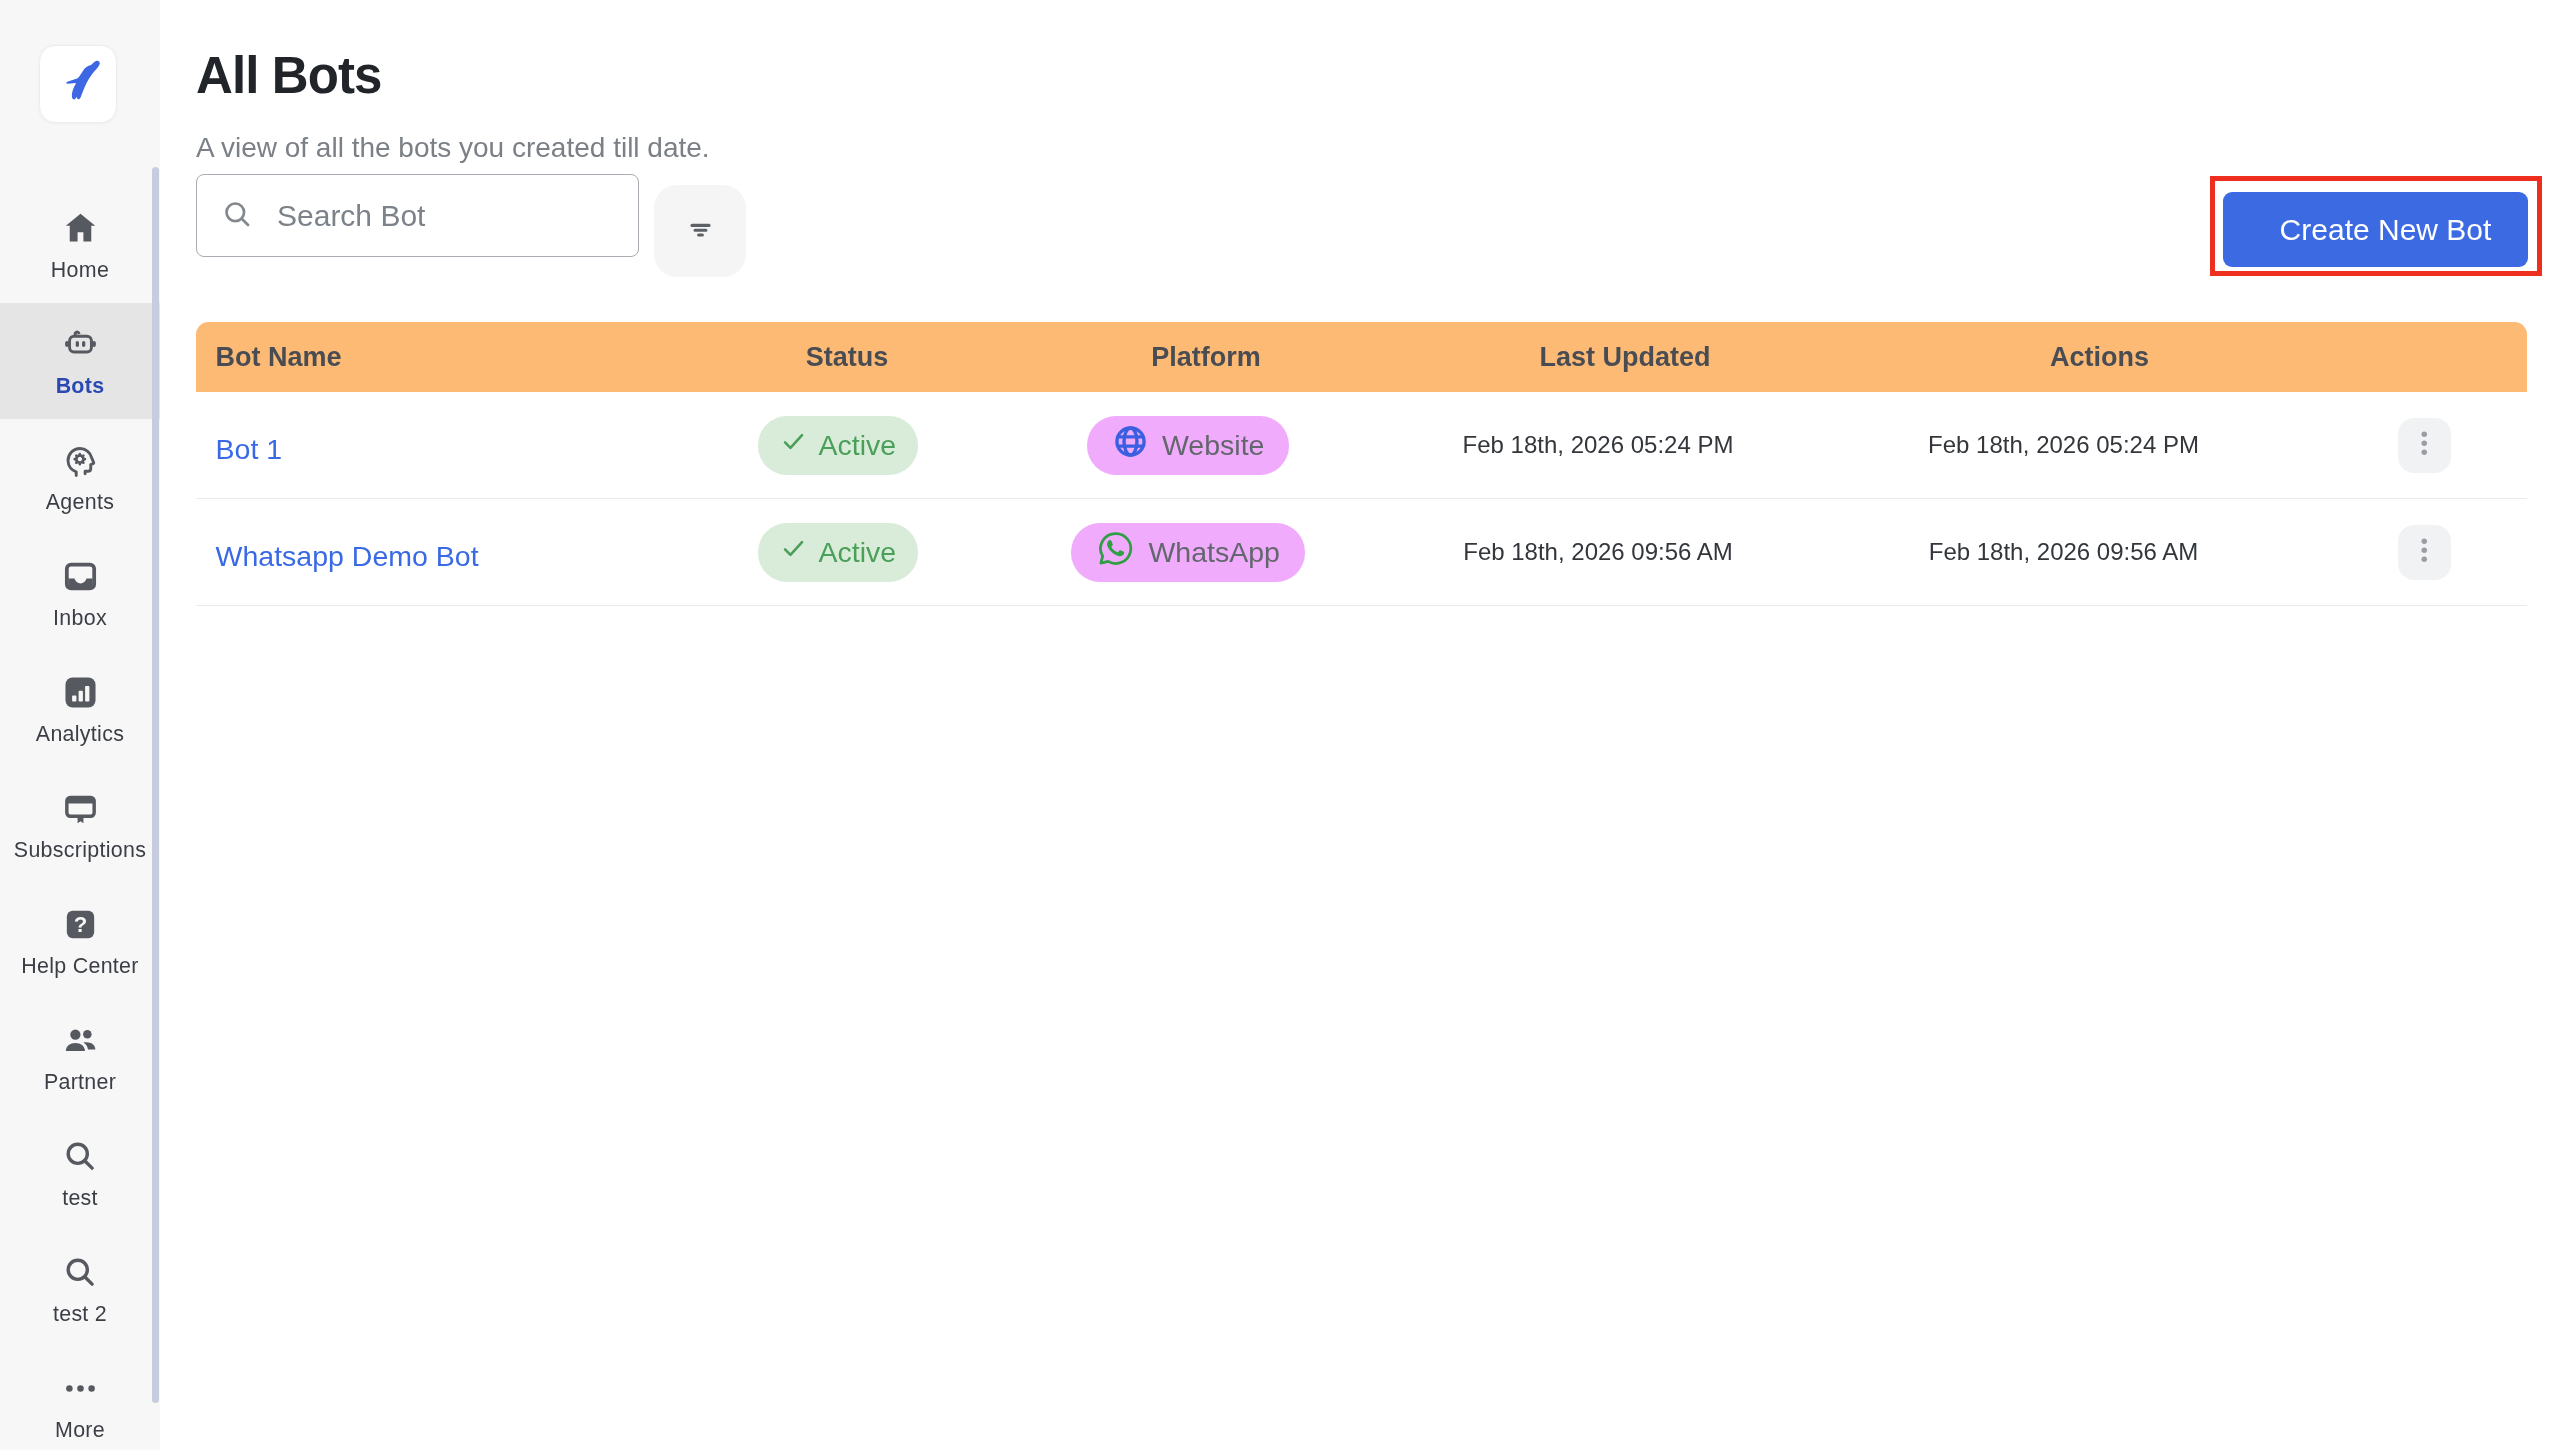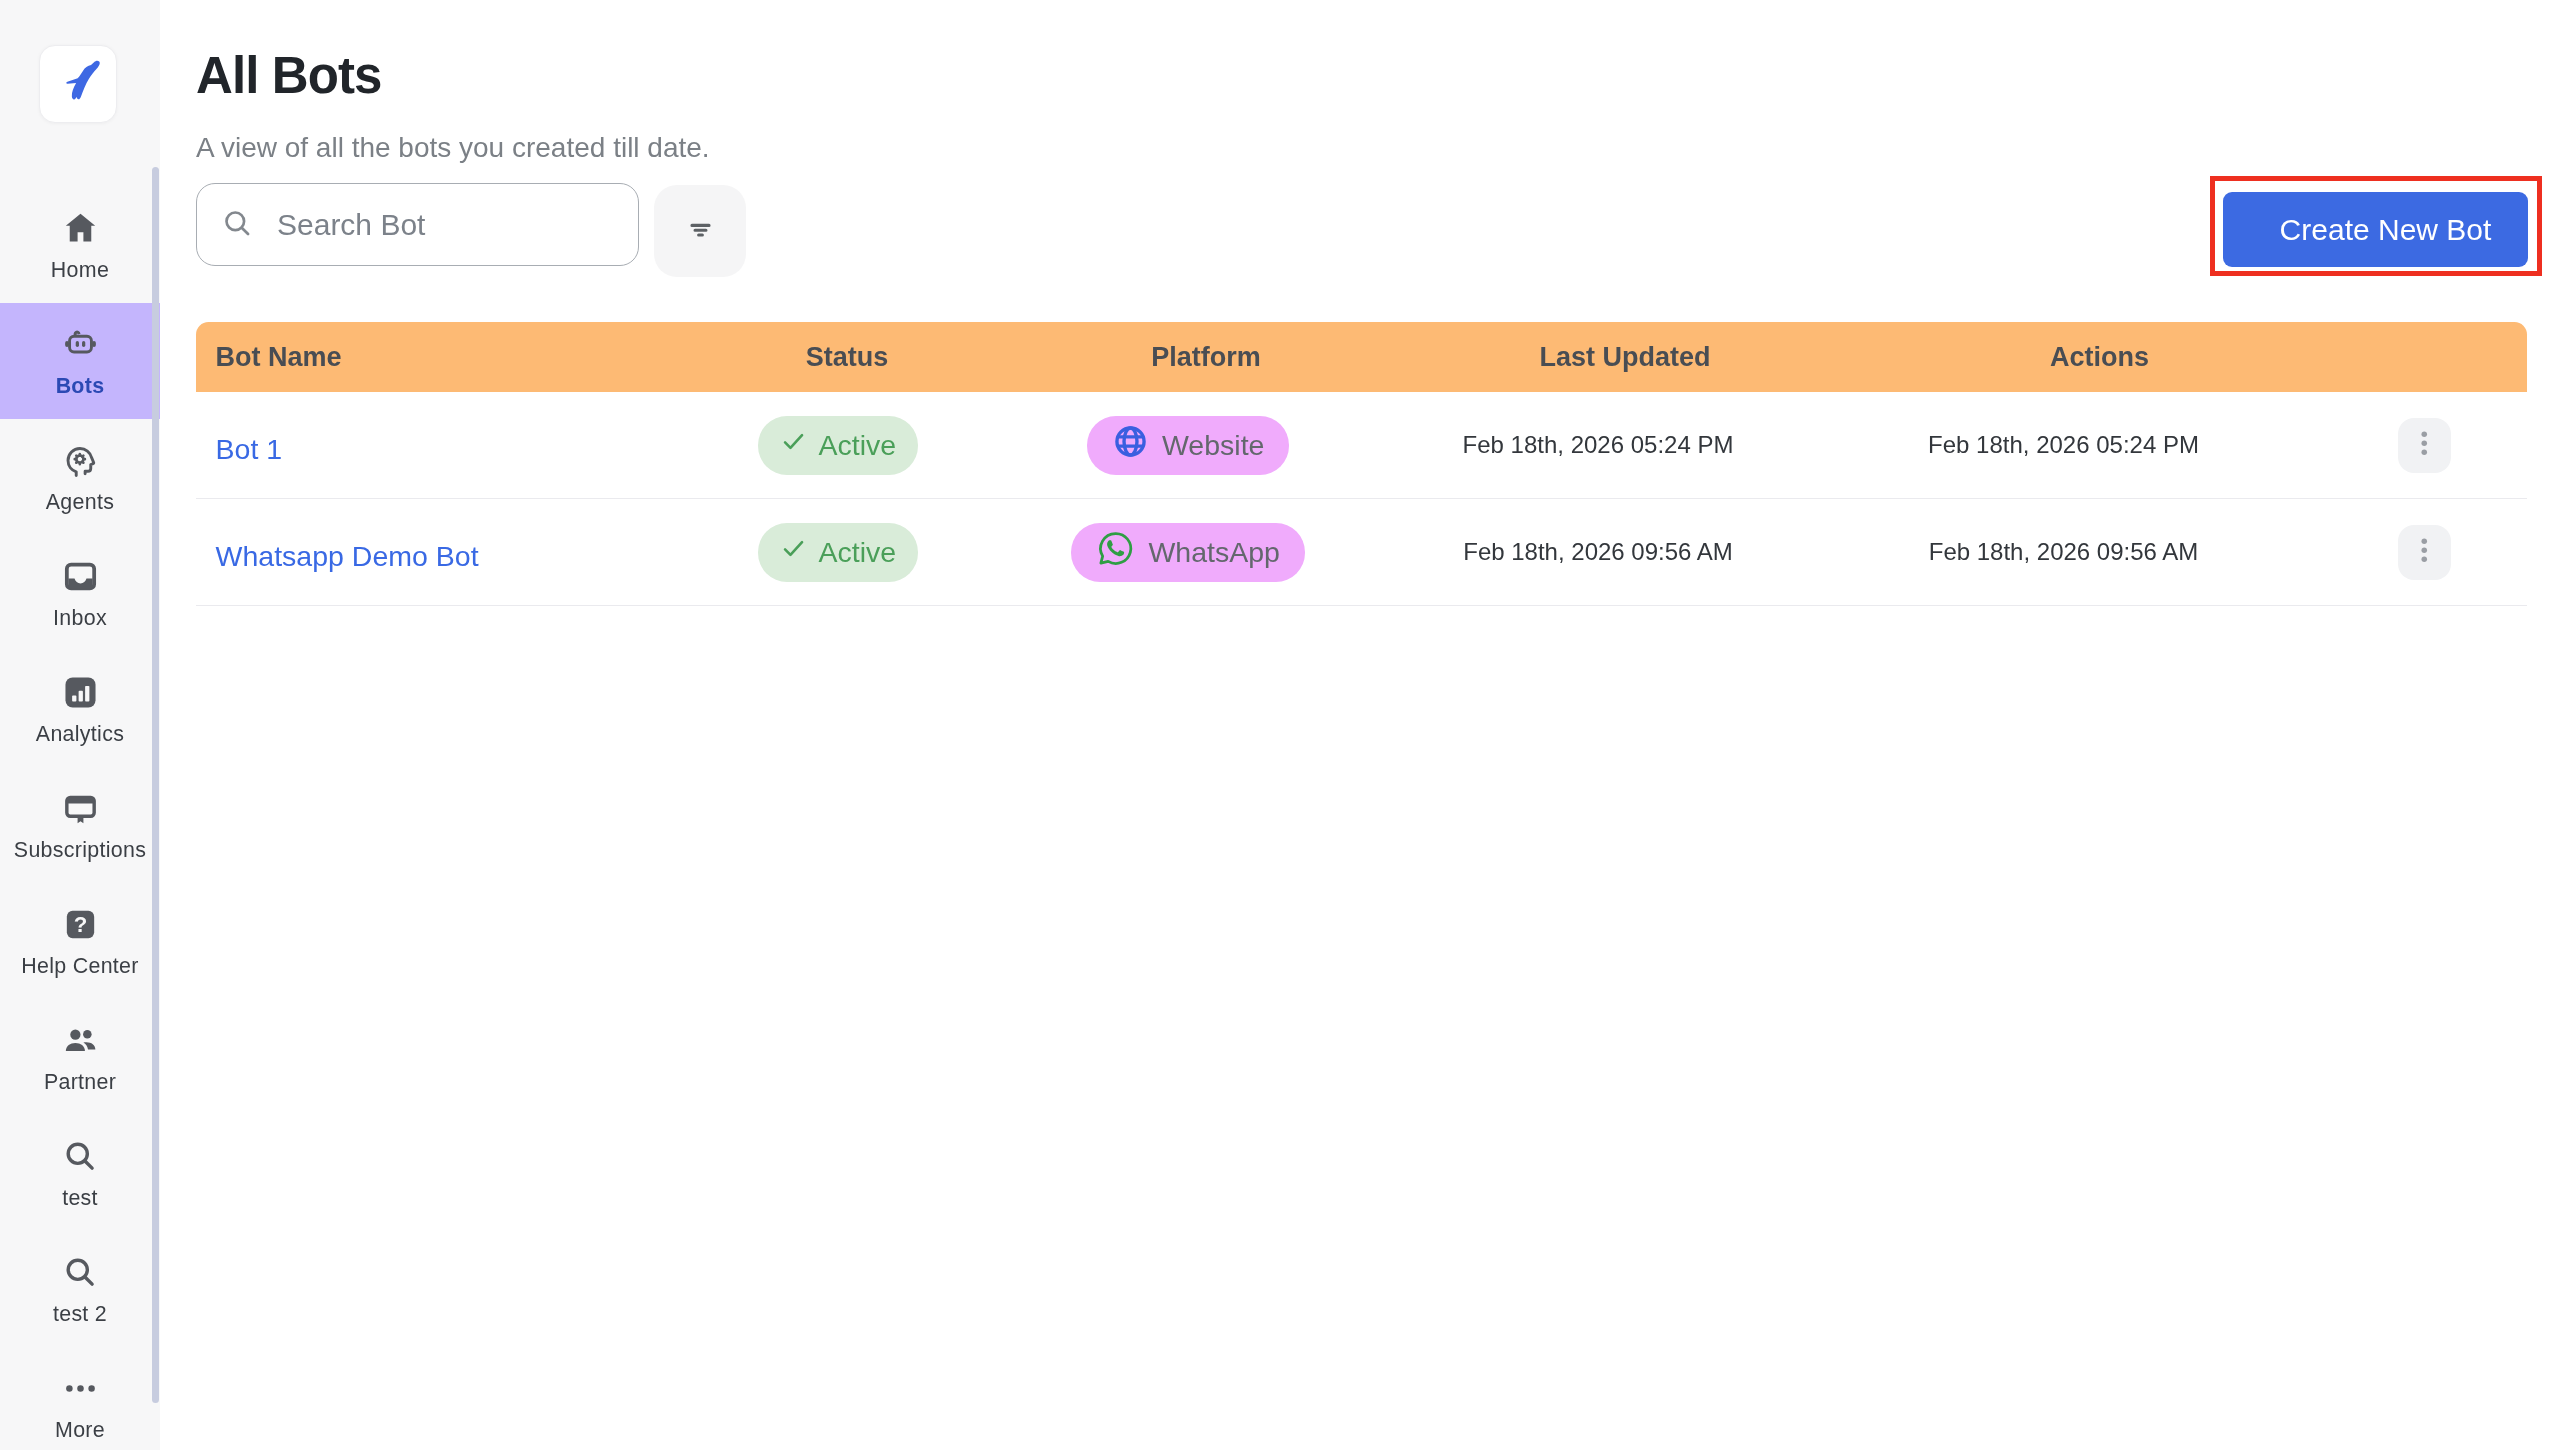--- a/index.html
+++ b/index.html
@@ -8,36 +8,36 @@
   .app { position:relative; width:2563px; height:1451px; }
 
   
   .sidebar { position:absolute; left:0; top:0; width:160px; height:1451px; background:#f7f7f8; }
   .logo-card { position:absolute; left:39px; top:45px; width:78px; height:78px; background:#ffffff;
                border:0.9px solid #ededf0; border-radius:16px; display:flex; align-items:center;
                justify-content:center; box-shadow:0 0.9px 3.6px rgba(0,0,0,.04); cursor:pointer; }
   .nav { position:absolute; left:0; top:187px; width:100%; display:flex; flex-direction:column; }
   .nav-item { height:116px; display:flex; flex-direction:column; align-items:center;
               justify-content:center; gap:9px; cursor:pointer; }
-  .nav-item.active { background:#c4b5fd; }
+  .nav-item.active { background:#e5e5e5; }
   .nav-icon { width:41px; height:41px; display:flex; align-items:center; justify-content:center; color:#56595f; }
   .nav-icon svg { width:41px; height:41px; }
   .nav-label { font-size:21.4px; color:#3b3f45; letter-spacing:0.3px; }
   .nav-item.active .nav-label { color:#2b49b4; font-weight:bold; }
   .scroll-thumb { position:absolute; left:152px; top:167px; width:7.1px; height:1236px;
                   background:#c7ccdf; border-radius:3.6px; }
 
   
   .page-title { position:absolute; left:196px; top:46px; font-size:51px; font-weight:800;
                 color:#21252a; letter-spacing:-0.9px; }
   .page-subtitle { position:absolute; left:196px; top:132px; font-size:28px; color:#7b8086; }
 
   
-  .search-box { position:absolute; left:196px; top:183px; width:443px; height:83px;
-                border:1.8px solid #a8adb3; border-radius:19px; background:#fff;
+  .search-box { position:absolute; left:196px; top:174px; width:443px; height:83px;
+                border:1.8px solid #a8adb3; border-radius:8px; background:#fff;
                 display:flex; align-items:center; gap:23px; padding:0 23px; }
   .search-box svg { flex:0 0 auto; }
   .search-input { border:none; outline:none; flex:1; font-size:30px; color:#34383d; min-width:0;
                   font-family:"Liberation Sans", sans-serif; background:transparent; }
   .search-input::placeholder { color:#7c828a; }
   .filter-btn { position:absolute; left:654px; top:185px; width:92px; height:92px;
                 background:#f5f5f6; border:none; border-radius:23px; cursor:pointer;
                 display:flex; align-items:center; justify-content:center; }
   .annotation { position:absolute; left:2210px; top:176px; width:332px; height:100px;
                 border:5.3px solid #ee2f20; pointer-events:none; z-index:5; }

